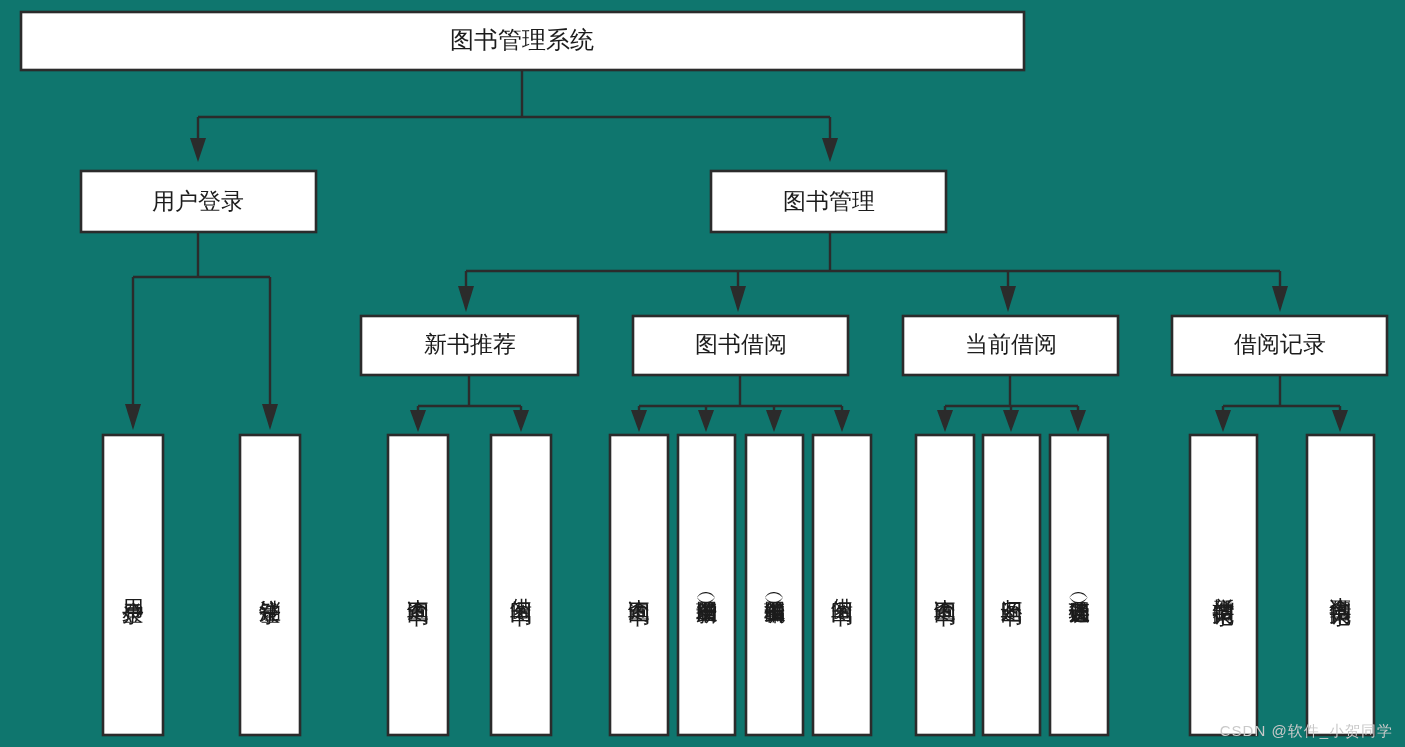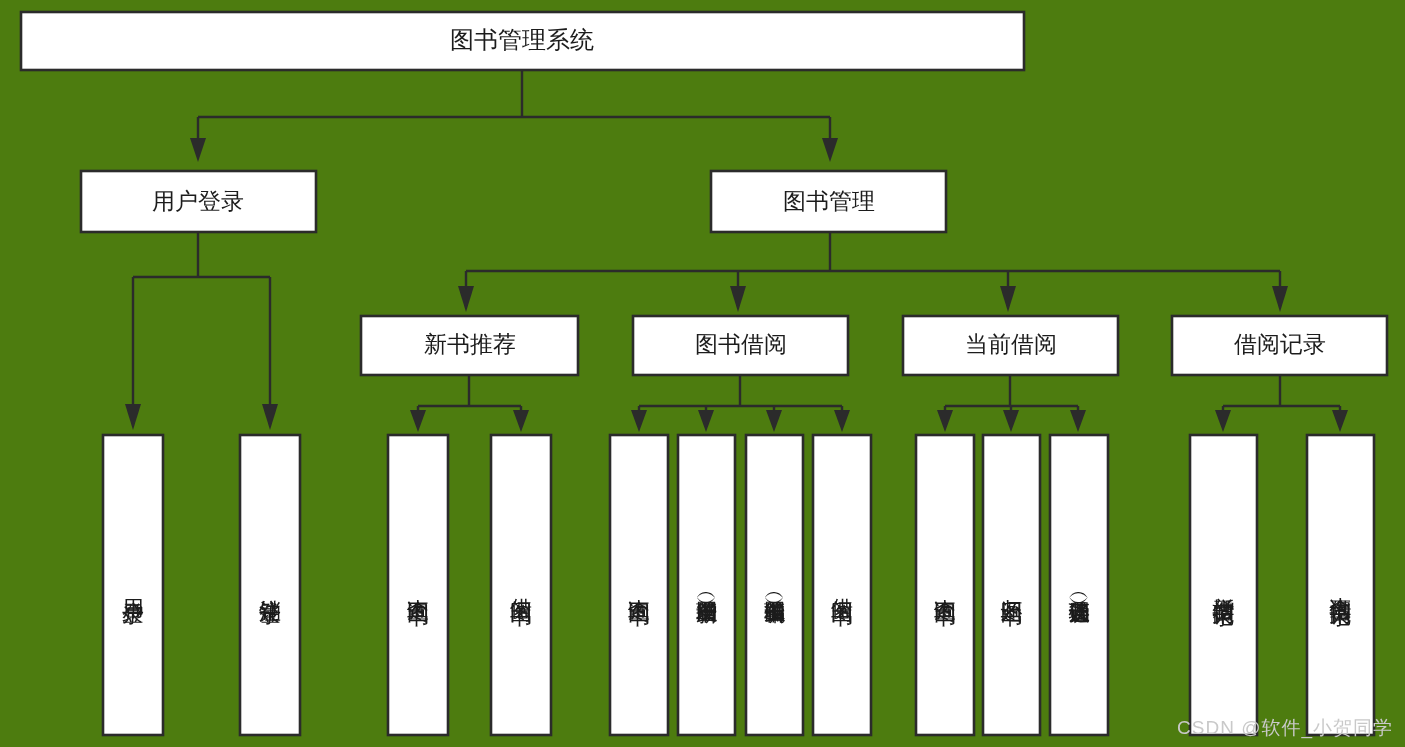--- a/index.html
+++ b/index.html
@@ -7,21 +7,21 @@
     padding: 0;
     background: #ffffff;
   }
   body {
     font-family: "Liberation Sans", "DejaVu Sans", sans-serif;
   }
   #diagram-root {
     position: relative;
     width: 1405px;
     height: 747px;
-    background: #4d7c0f;
+    background: #0f766e;
     overflow: hidden;
   }
   svg#flow-svg {
     position: absolute;
     left: 0;
     top: 0;
     width: 1405px;
     height: 747px;
     display: block;
   }
@@ -71,21 +71,21 @@
   }
   .vlabel.tight {
     font-size: 21px;
     letter-spacing: 0px;
   }
   #watermark {
     position: absolute;
     right: 12px;
     bottom: 6px;
     font-family: "Liberation Sans", "DejaVu Sans", sans-serif;
-    font-size: 19px;
+    font-size: 15px;
     color: #c9c9c9;
     letter-spacing: 1px;
     white-space: nowrap;
     user-select: none;
   }
 </style>
 </head>
 <body>
 
 <div id="diagram-root">

